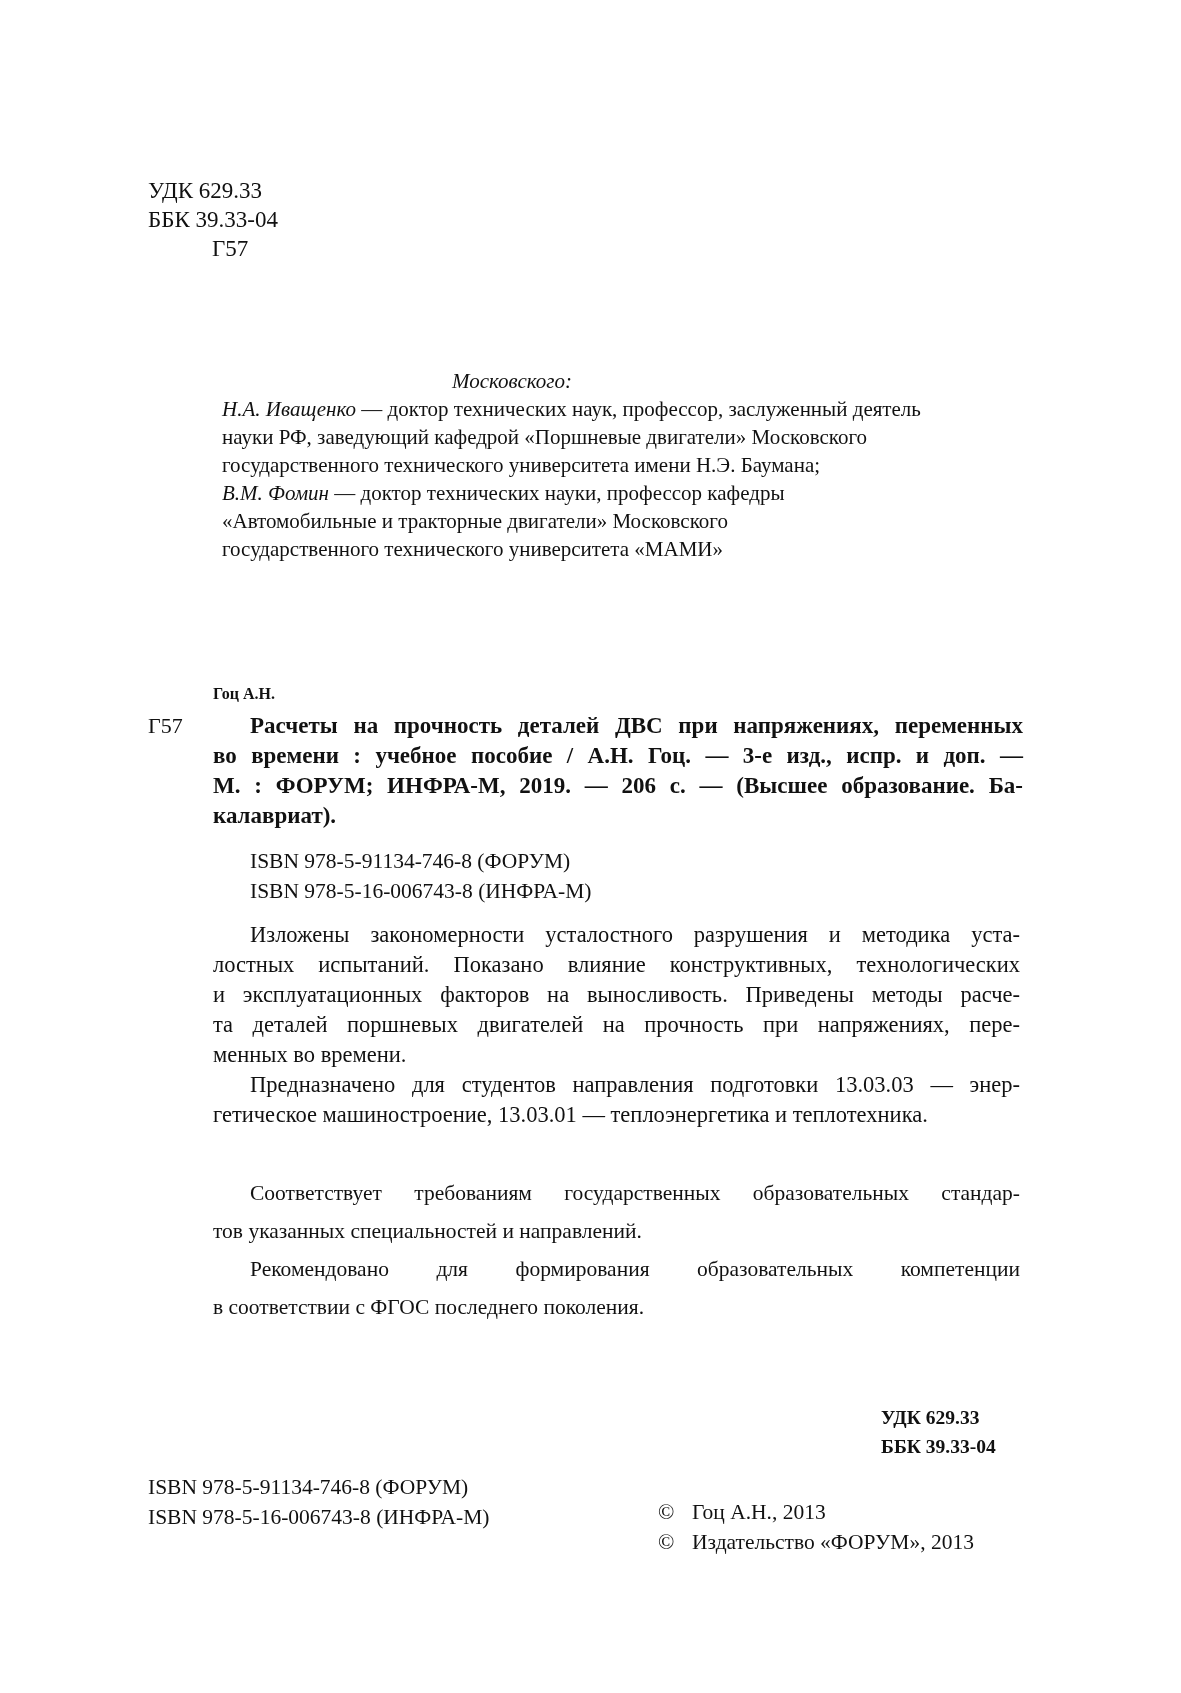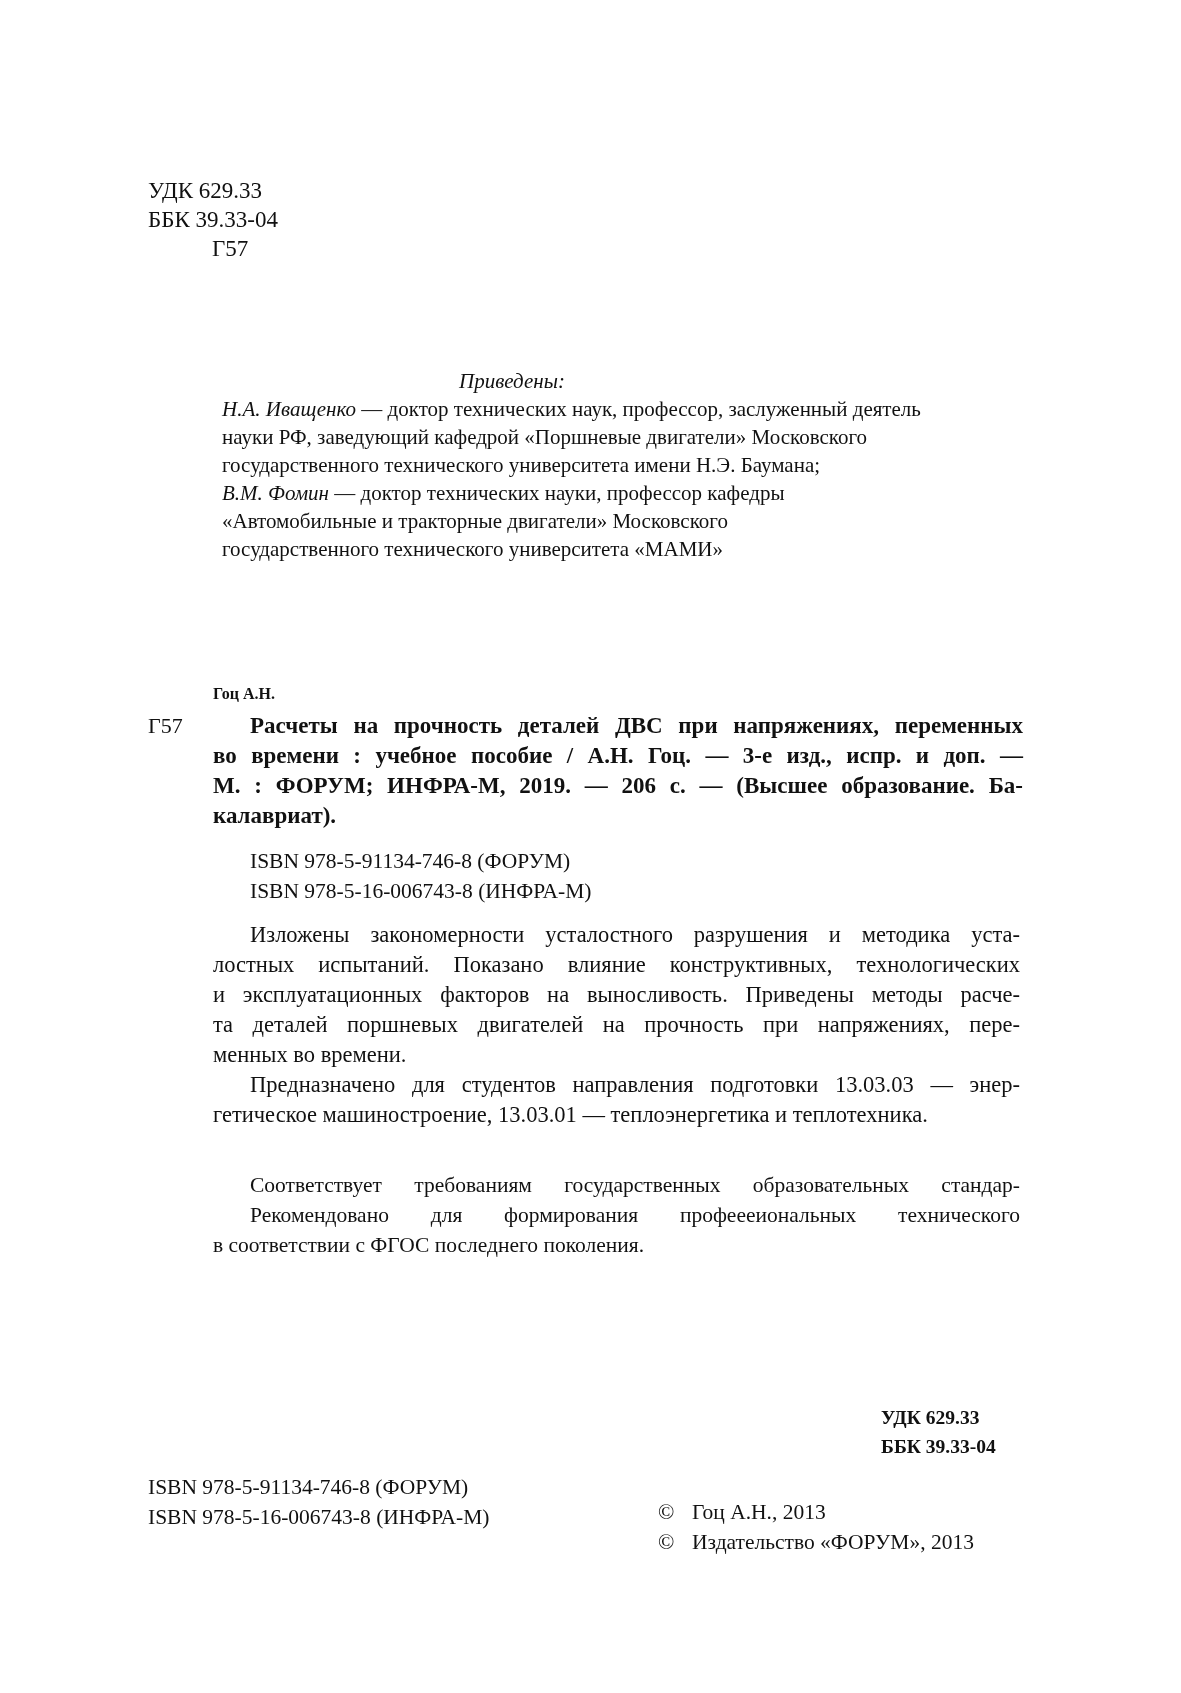--- a/index.html
+++ b/index.html
@@ -49,21 +49,21 @@
     #isbn-block .line { line-height: 30px; height: 30px; }
     .smallcaps { font-variant: small-caps; }
 
     
     #annotation { left: 213px; top: 920px; width: 807px; font-size: 22.5px; }
     #annotation .line { line-height: 30px; height: 30px; }
     #annotation .para-first { padding-left: 37px; }
 
     
     #compliance { left: 213px; top: 1170px; width: 807px; font-size: 21.5px; }
-    #compliance .line { line-height: 30px; height: 30px; }
+    #compliance .line { line-height: 30px; height: 30px; margin-top: 8px; }
     #compliance .para-first { padding-left: 37px; }
 
     
     #cls-bottom { left: 881px; top: 1403px; font-weight: bold; font-size: 19.5px; }
     #cls-bottom .line { line-height: 29px; height: 29px; }
 
     
     #isbn-bottom { left: 148px; top: 1472px; font-size: 21.5px; }
     #isbn-bottom .line { line-height: 30px; height: 30px; }
 
@@ -75,21 +75,21 @@
 </head>
 <body>
 
 <div id="cls-top" class="abs">
   <div class="line">УДК 629.33</div>
   <div class="line">ББК 39.33-04</div>
   <div class="line indent">Г57</div>
 </div>
 
 <div id="reviewers" class="abs">
-  <div class="line heading" style="width:720px;padding-right:140px;box-sizing:border-box;">Приведены:</div>
+  <div class="line heading" style="width:720px;padding-right:140px;box-sizing:border-box;">Московского:</div>
   <div class="line">
     <span class="name">Н.А. Иващенко</span><span> — доктор технических наук, профессор, заслуженный деятель</span>
   </div>
   <div class="line">науки РФ, заведующий кафедрой «Поршневые двигатели» Московского</div>
   <div class="line">государственного технического университета имени Н.Э. Баумана;</div>
   <div class="line">
     <span class="name">В.М. Фомин</span><span> — доктор технических науки, профессор кафедры</span>
   </div>
   <div class="line">«Автомобильные и тракторные двигатели» Московского</div>
   <div class="line">государственного технического университета «МАМИ»</div>
@@ -120,21 +120,22 @@
   <div class="line just">лостных испытаний. Показано влияние конструктивных, технологических</div>
   <div class="line just">и эксплуатационных факторов на выносливость. Приведены методы расче-</div>
   <div class="line just">та деталей поршневых двигателей на прочность при напряжениях, пере-</div>
   <div class="line">менных во времени.</div>
   <div class="line just para-first">Предназначено для студентов направления подготовки 13.03.03 — энер-</div>
   <div class="line">гетическое машиностроение, 13.03.01 — теплоэнергетика и теплотехника.</div>
 </div>
 
 <div id="compliance" class="abs">
   <div class="line just para-first">Соответствует требованиям государственных образовательных стандар-</div>
-  <div class="line just para-first">Рекомендовано для формирования профееeиональных технического</div>
+  <div class="line">тов указанных специальностей и направлений.</div>
+  <div class="line just para-first">Рекомендовано для формирования образовательных компетенции</div>
   <div class="line">в соответствии с ФГОС последнего поколения.</div>
 </div>
 
 <div id="cls-bottom" class="abs">
   <div class="line">УДК 629.33</div>
   <div class="line">ББК 39.33-04</div>
 </div>
 
 <div id="isbn-bottom" class="abs">
   <div class="line">

